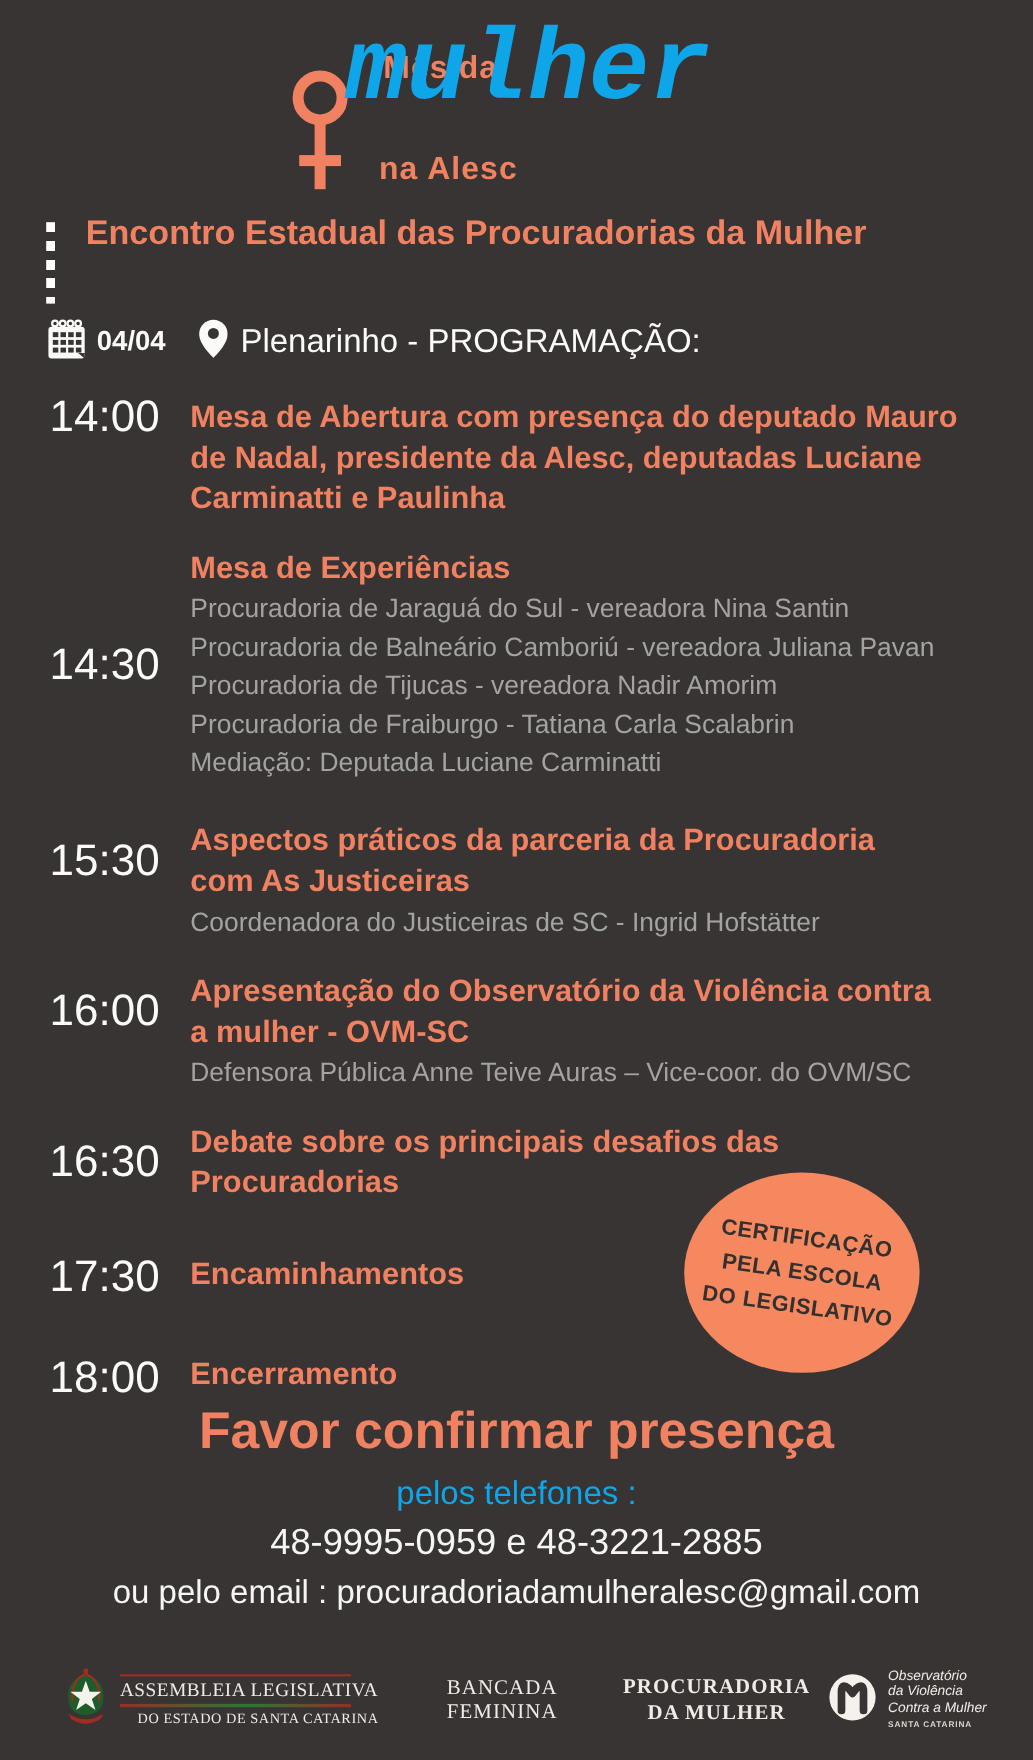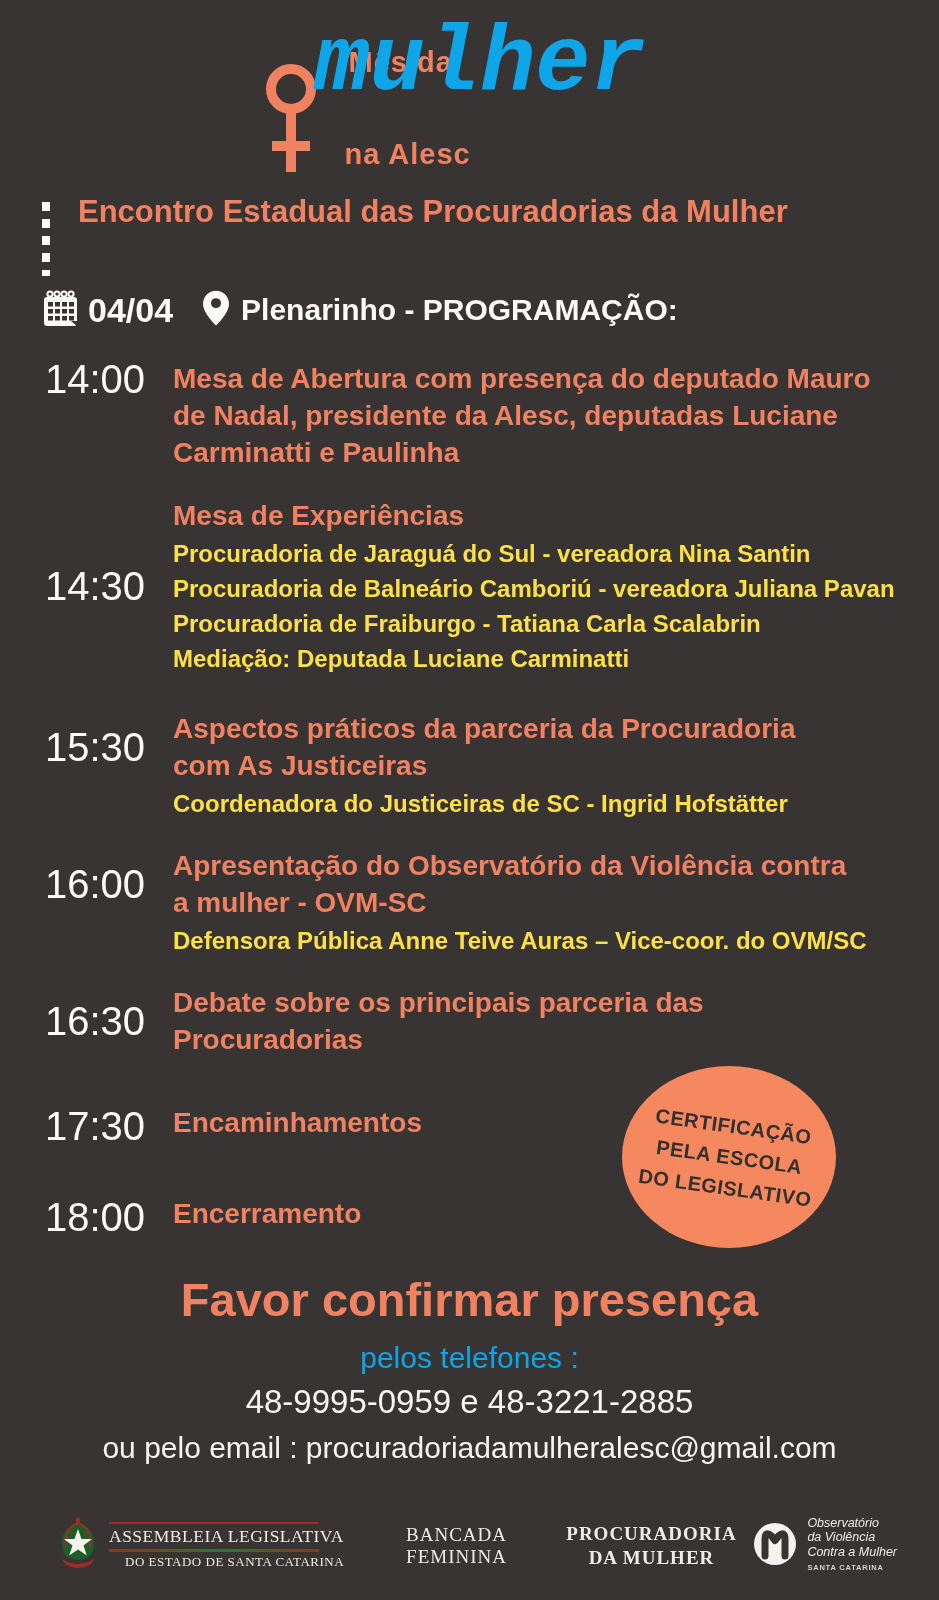--- a/index.html
+++ b/index.html
@@ -20,30 +20,30 @@
   .logo-bottom{position:absolute;left:60px;top:102px;color:#f08161;font-size:29px;font-weight:700;letter-spacing:1px;}
 
   
   .dotted-line{position:absolute;left:42px;top:202px;width:8px;height:74px;
     background:repeating-linear-gradient(180deg,#ffffff 0 9px,rgba(0,0,0,0) 9px 17px);}
   .title-block{position:absolute;top:188px;left:78px;right:50px;
     color:#f08161;font-size:31px;font-weight:700;line-height:47px;}
 
   
   .meta{position:absolute;top:288px;left:42px;display:flex;align-items:center;}
-  .meta .date{font-size:34px;font-weight:700;color:#fbfaf9;margin-left:8px;}
-  .meta .loc{font-size:30px;font-weight:700;color:#fbfaf9;margin-left:12px;}
+  .meta .date{font-size:25px;font-weight:700;color:#fbfaf9;margin-left:8px;}
+  .meta .loc{font-size:30px;font-weight:400;color:#fbfaf9;margin-left:12px;}
   .pin{margin-left:30px;}
 
   
   .schedule{position:absolute;top:360px;left:45px;right:28px;}
   .row{display:grid;grid-template-columns:128px 1fr;margin-bottom:26px;}
   .row .time{grid-column:1;grid-row:1;align-self:center;color:#fbfaf9;font-size:40px;font-weight:500;letter-spacing:0;}
   .row .titlelines{grid-column:2;grid-row:1;color:#f08161;font-size:28px;font-weight:700;line-height:37px;}
-  .row .details{grid-column:2;grid-row:2;color:#fde047;font-size:24px;font-weight:700;line-height:35px;margin-top:2px;}
+  .row .details{grid-column:2;grid-row:2;color:#a3a3a3;font-size:24px;font-weight:400;line-height:35px;margin-top:2px;}
   .row.align-top .time{align-self:start;margin-top:-3px;}
   .row.center-all .time{grid-row:1/3;}
   .row.gap-lg{margin-bottom:34px;}
   .row.gap-xl{margin-bottom:46px;}
 
   
   .badge{position:absolute;left:622px;top:1066px;width:214px;height:182px;background:#f5885f;border-radius:50%;
     display:flex;align-items:center;justify-content:center;}
   .badge-inner{transform:rotate(8deg);text-align:center;color:#33302f;font-size:20px;font-weight:700;
     line-height:31px;letter-spacing:0.5px;}
@@ -143,20 +143,21 @@
   </div>
 
   <div class="row center-all gap-lg">
     <div class="time">14:30</div>
     <div class="titlelines">
       <div>Mesa de Experiências</div>
     </div>
     <div class="details">
       <div>Procuradoria de Jaraguá do Sul - vereadora Nina Santin</div>
       <div>Procuradoria de Balneário Camboriú - vereadora Juliana Pavan</div>
+      <div>Procuradoria de Tijucas - vereadora Nadir Amorim</div>
       <div>Procuradoria de Fraiburgo - Tatiana Carla Scalabrin</div>
       <div>Mediação: Deputada Luciane Carminatti</div>
     </div>
   </div>
 
   <div class="row">
     <div class="time">15:30</div>
     <div class="titlelines">
       <div>Aspectos práticos da parceria da Procuradoria</div>
       <div>com As Justiceiras</div>
@@ -173,21 +174,21 @@
       <div>a mulher - OVM-SC</div>
     </div>
     <div class="details">
       <div>Defensora Pública Anne Teive Auras – Vice-coor. do OVM/SC</div>
     </div>
   </div>
 
   <div class="row gap-xl">
     <div class="time">16:30</div>
     <div class="titlelines">
-      <div>Debate sobre os principais parceria das</div>
+      <div>Debate sobre os principais desafios das</div>
       <div>Procuradorias</div>
     </div>
   </div>
 
   <div class="row gap-xl">
     <div class="time">17:30</div>
     <div class="titlelines">
       <div>Encaminhamentos</div>
     </div>
   </div>

